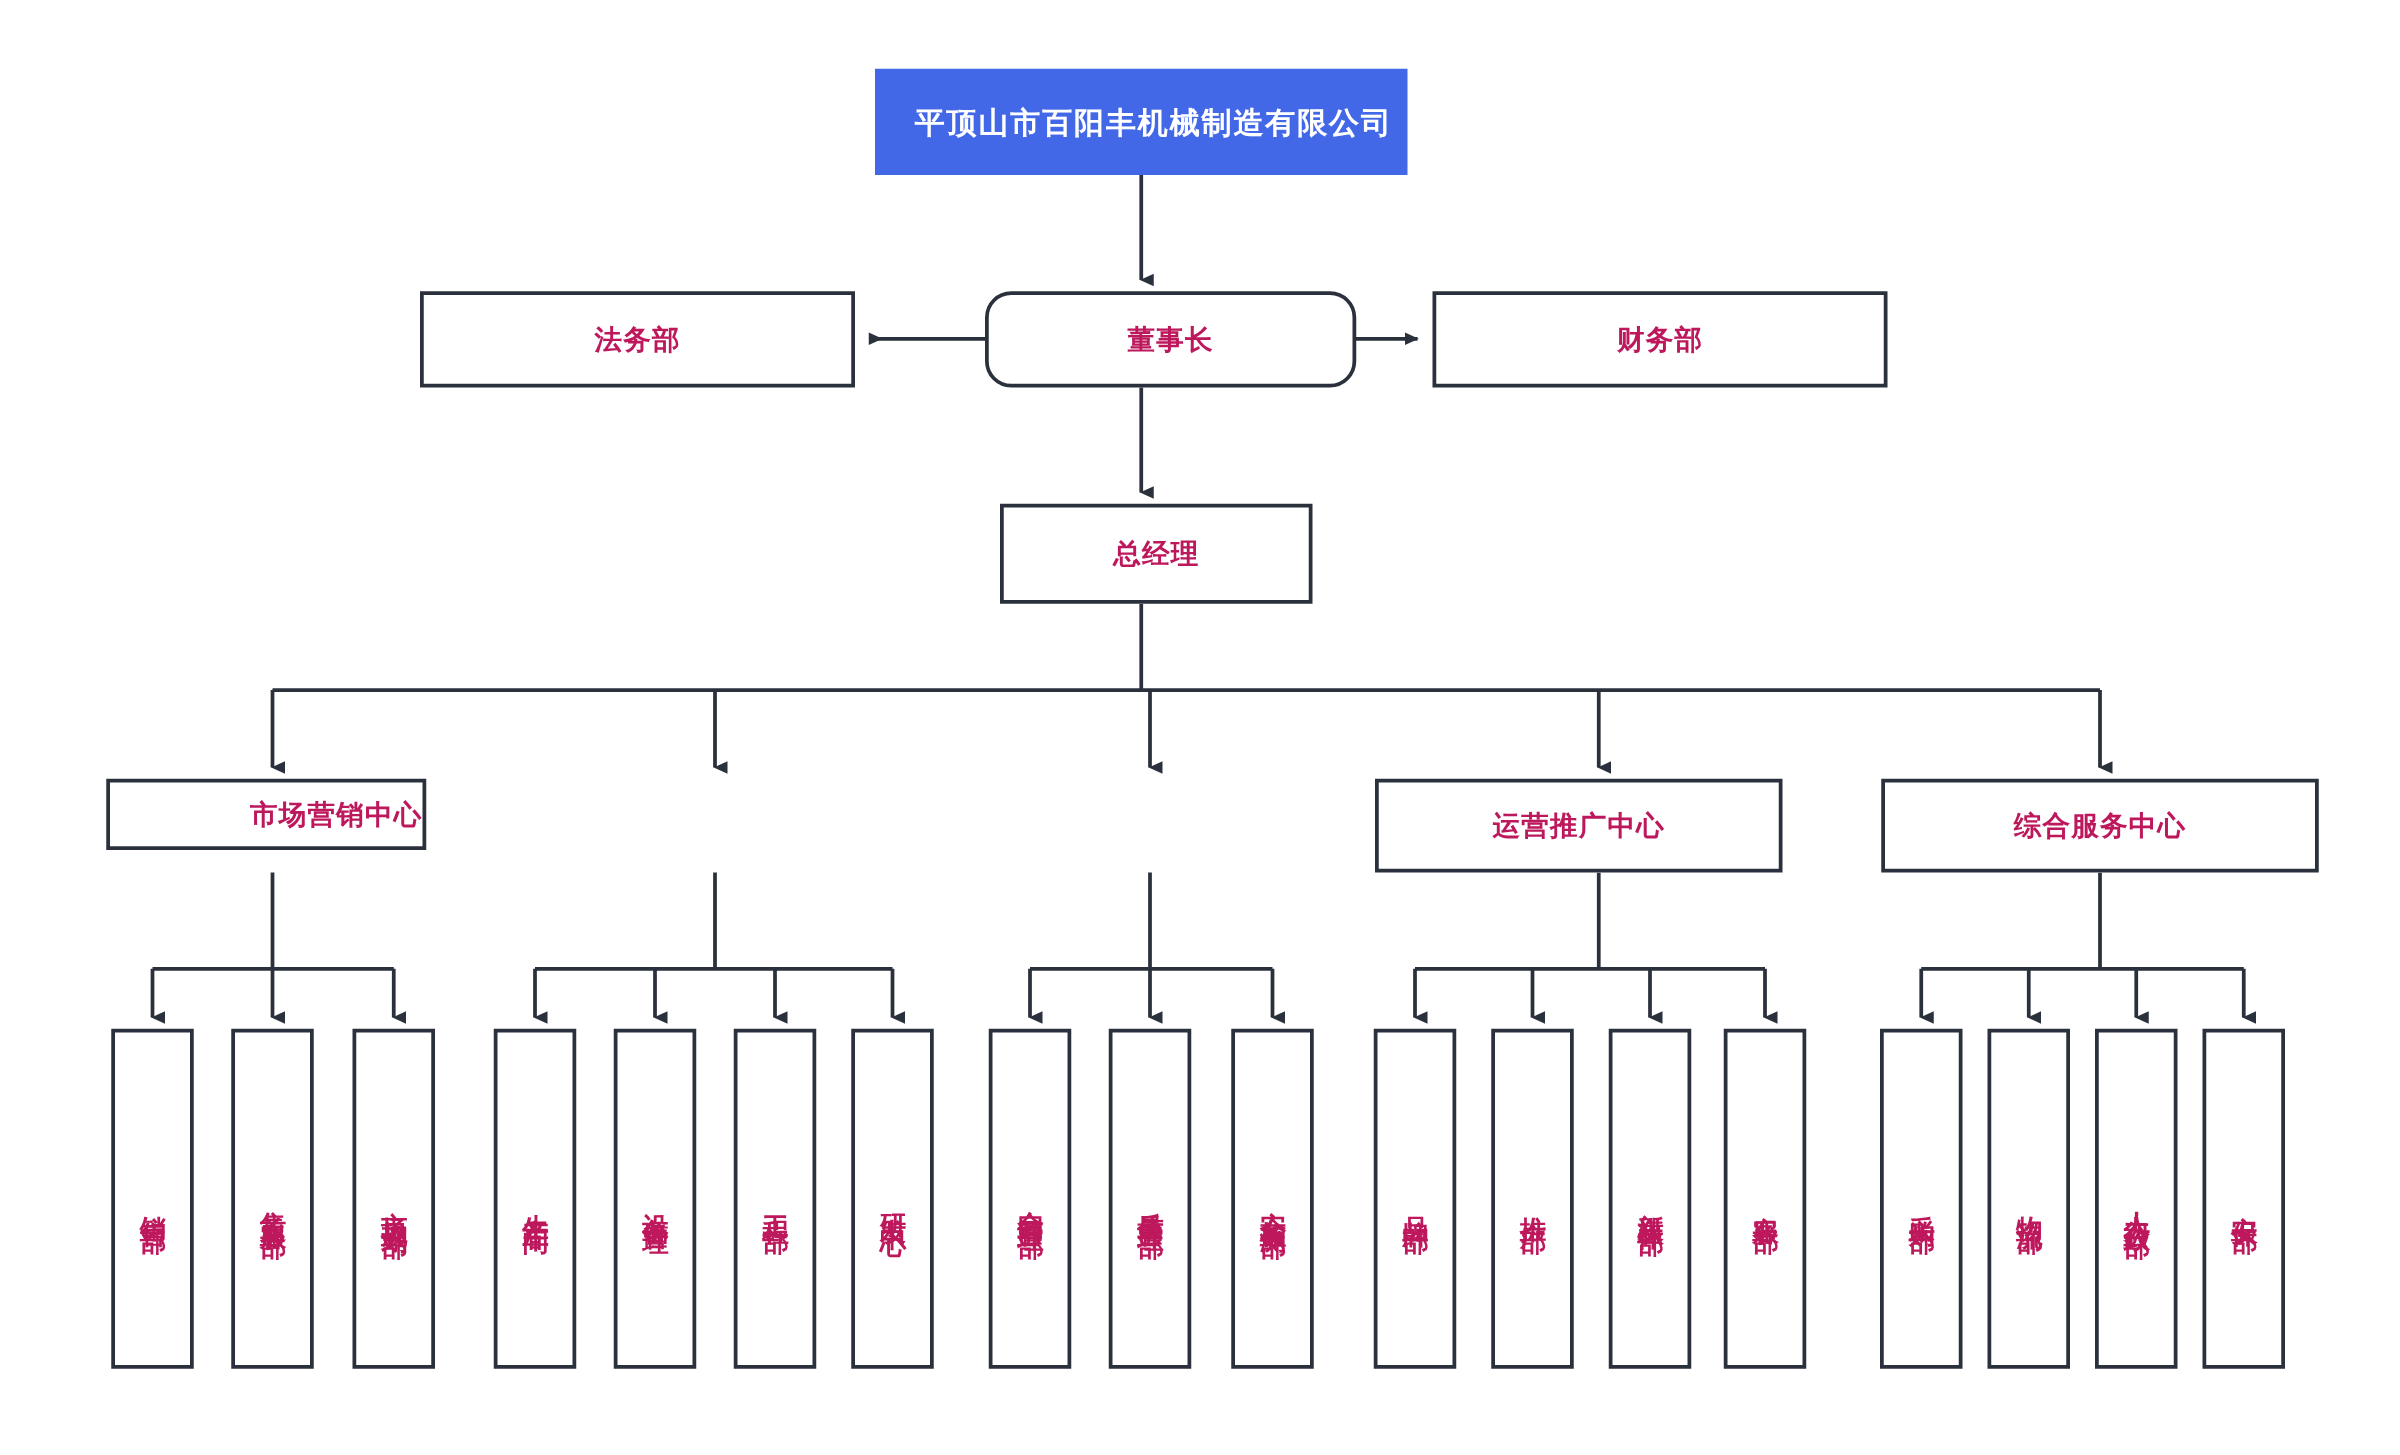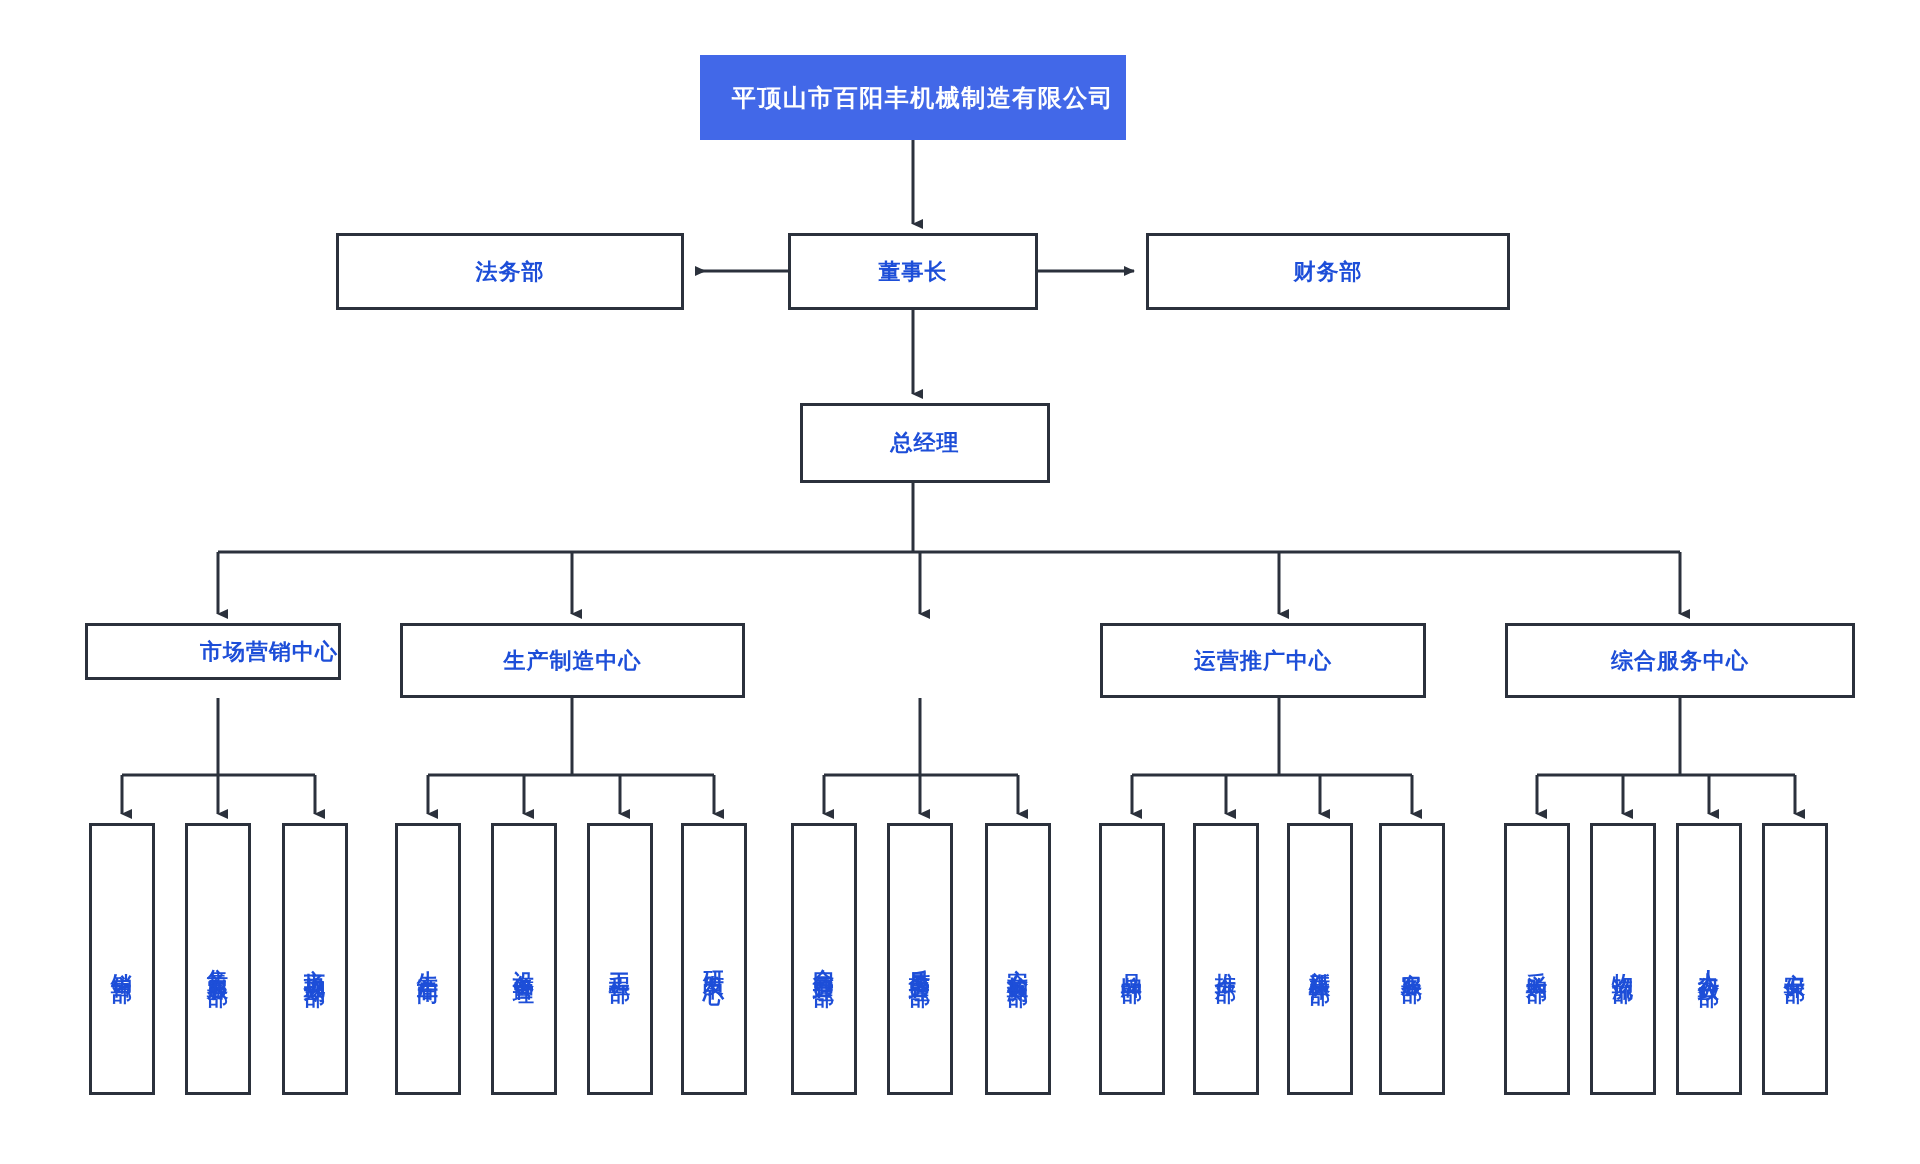--- a/index.html
+++ b/index.html
@@ -12,21 +12,21 @@
   #chart-root{position:absolute;left:0;top:0;width:1920px;height:1164px;}
   svg.edges{position:absolute;left:0;top:0;width:1920px;height:1164px;pointer-events:none;}
 
   .node{
     position:absolute;
     box-sizing:border-box;
     border:3px solid #2b313c;
     background:#ffffff;
     display:flex;align-items:center;justify-content:center;
     text-align:center;
-    color:#1d4ed8;
+    color:#be185d;
     font-weight:bold;
     letter-spacing:1px;
   }
   .node.root{
     background:#4268e8;
     border:none;
     color:#ffffff;
     font-size:24px;
     letter-spacing:1.5px;
     padding-left:20px;
@@ -121,38 +121,35 @@
   </svg>
 
   <div class="node root" style="left:700px;top:55px;width:426px;height:85px;">
     <span>平顶山市百阳丰机械制造有限公司</span>
   </div>
 
   <div class="node lvl2" style="left:336px;top:233px;width:348px;height:77px;">
     <span>法务部</span>
   </div>
 
-  <div class="node lvl2" style="left:788px;top:233px;width:250px;height:77px;">
+  <div class="node lvl2" style="left:788px;top:233px;width:297px;height:77px;border-radius:21px;">
     <span>董事长</span>
   </div>
 
   <div class="node lvl2" style="left:1146px;top:233px;width:364px;height:77px;">
     <span>财务部</span>
   </div>
 
   <div class="node lvl3" style="left:800px;top:403px;width:250px;height:80px;">
     <span>总经理</span>
   </div>
 
   <div class="node center" style="left:85px;top:623px;width:256px;height:57px;justify-content:flex-end;">
     <span>市场营销中心</span>
   </div>
-  <div class="node center" style="left:400px;top:623px;width:345px;height:75px;">
-    <span>生产制造中心</span>
-  </div>
   <div class="node center" style="left:1100px;top:623px;width:326px;height:75px;">
     <span>运营推广中心</span>
   </div>
   <div class="node center" style="left:1505px;top:623px;width:350px;height:75px;">
     <span>综合服务中心</span>
   </div>
 
   <div class="node leaf" style="left:89px;top:823px;width:66px;height:272px;">
     <span>销售部</span>
   </div>

